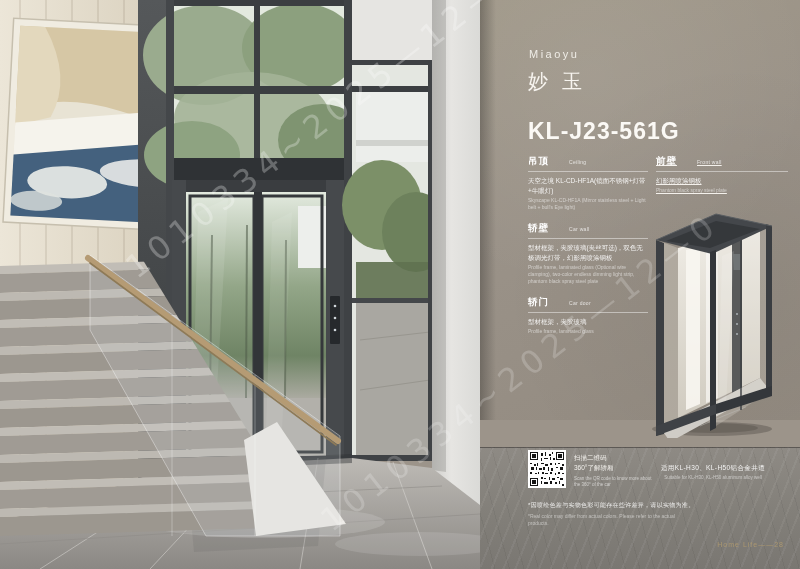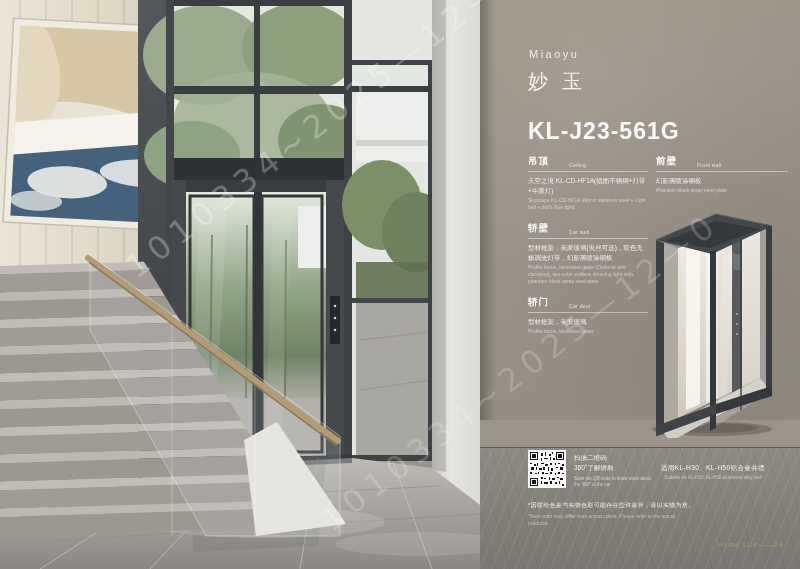--- a/index.html
+++ b/index.html
@@ -33,23 +33,23 @@
       repeating-linear-gradient(75deg, rgba(0,0,0,.05) 0 1px, transparent 1px 14px),
       linear-gradient(180deg,#8e8a84 0%, #827f79 55%, #7a7772 100%);
     border-top:1px solid rgba(55,52,48,.45);
   }
   .brand-en { position:absolute; left:49px; top:48px; font-size:11px; letter-spacing:2.5px; color:#efece6; }
   .brand-cn { position:absolute; left:48px; top:68px; font-size:20px; letter-spacing:14px; font-weight:400; color:#f7f4ef; }
   .model    { position:absolute; left:48px; top:118px; font-size:23px; font-weight:700; letter-spacing:1px; color:#fbf9f5; }
 
   .col { position:absolute; top:155px; }
   .col-left  { left:48px;  width:120px; }
-  .col-right { left:176px; width:132px; }
+  .col-right { left:176px; width:132px;text-decoration:underline; }
   .sec { margin-bottom:11px; }
-  .sec-head { display:flex; align-items:flex-end; gap:20px; }
+  .sec-head { display:flex; align-items:center; gap:20px; }
   .sec-cn { font-size:9.5px; font-weight:700; letter-spacing:1px; color:#ffffff; }
   .sec-en { font-size:5px; color:rgba(255,255,255,.75); letter-spacing:.3px; }
   .sec-rule { border-top:1px solid rgba(255,255,255,.45); margin:3px 0 4px 0; }
   .sec-body-cn { font-size:6.5px; line-height:1.55; color:rgba(255,255,255,.88); }
   .sec-body-en { font-size:5px; line-height:1.4; color:rgba(255,255,255,.55); margin-top:1px; }
 
   .render { position:absolute; left:168px; top:196px; width:130px; height:242px; }
 
   .qr-row { position:absolute; left:48px; top:450px; display:flex; gap:8px; }
   .qr-box { width:38px; height:38px; background:#fff; padding:2px; }

